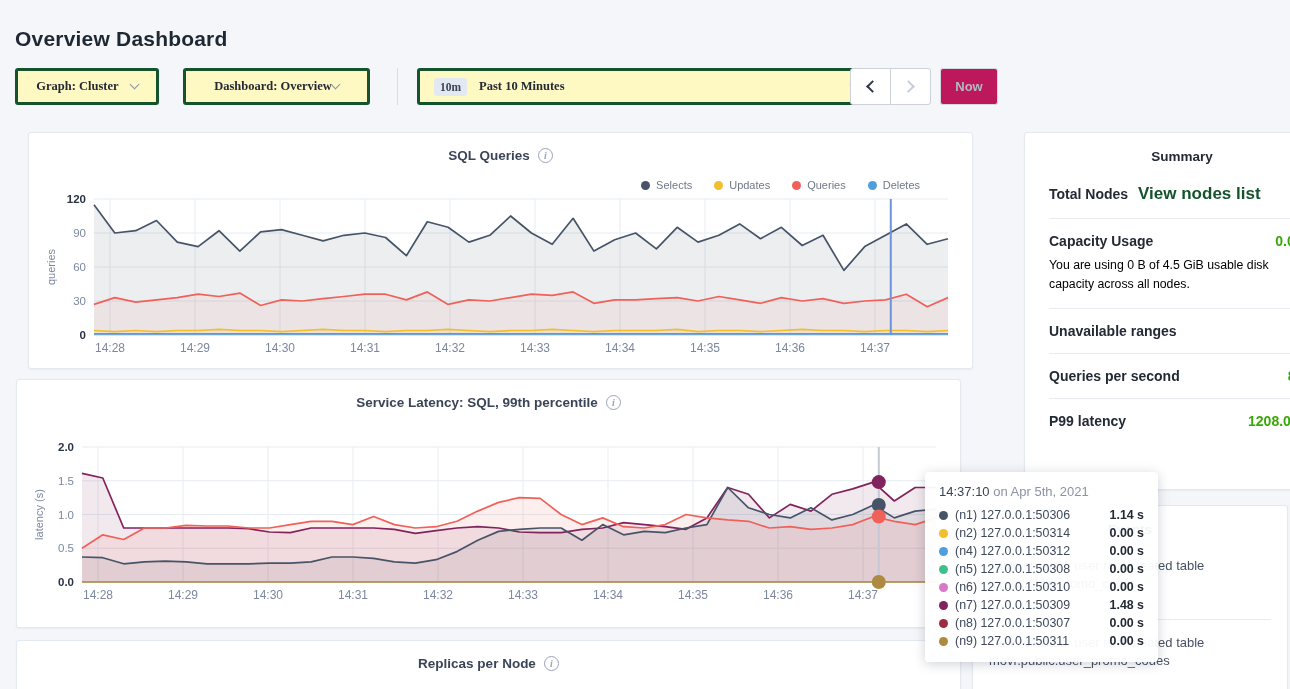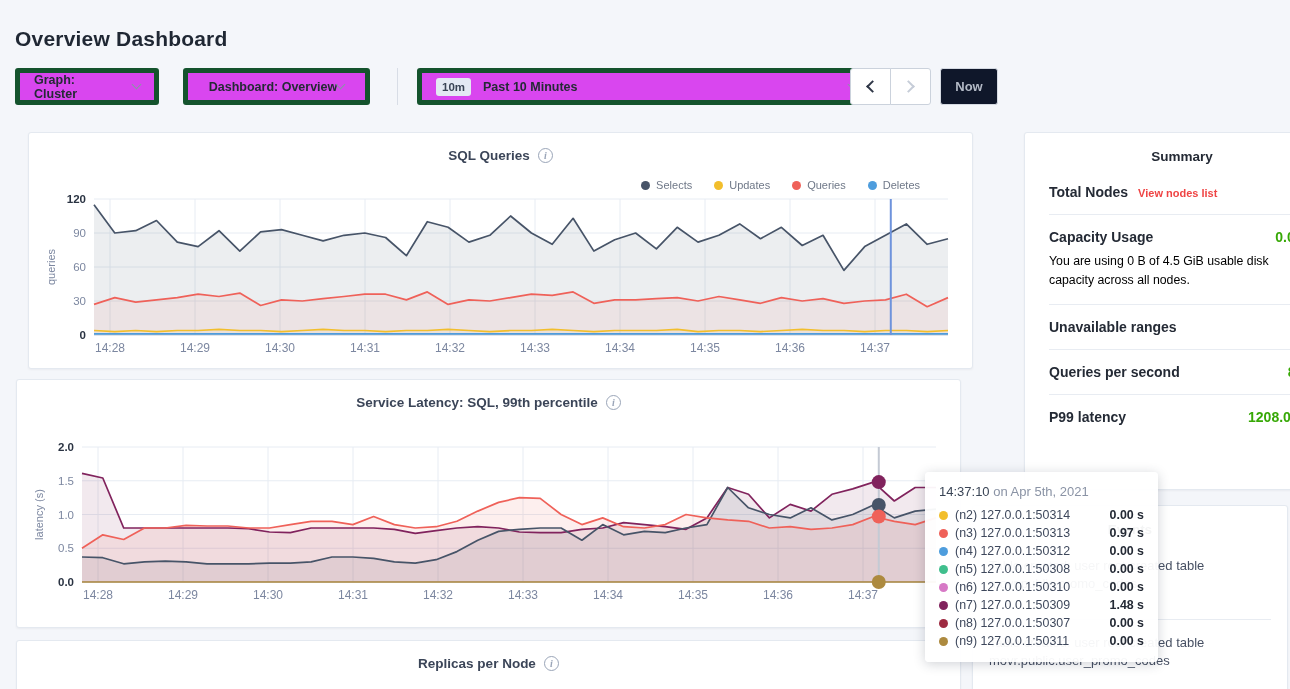--- a/index.html
+++ b/index.html
@@ -6,38 +6,38 @@
   html,body { margin:0; padding:0; }
   body {
     width:1290px; height:689px; position:relative; overflow:hidden;
     background:#F4F6FA; color:#242A35;
     font-family:"Liberation Sans", sans-serif;
   }
   .page-title { position:absolute; left:15px; top:13px; font-size:21px; font-weight:700; color:#1F2733; letter-spacing:.2px; }
 
   
   .tbtn {
-    position:absolute; top:68px; height:37px; background:#d946ef;
-    border:5px solid #14532d; border-radius:3px; display:flex; align-items:center;
-    font-size:12.5px; font-weight:700; color:#242A35; cursor:pointer; padding:0 14px;
+    position:absolute; top:68px; height:37px; background:#fef9c3;
+    border:3px solid #14532d; border-radius:3px; display:flex; align-items:center;
+    font-size:12.5px; font-weight:700; color:#242A35; cursor:pointer; padding:0 14px;font-family:Liberation Serif, serif;
   }
   .dd1 { left:15px; width:144px; justify-content:center; gap:12px; }
   .dd2 { left:183px; width:187px; justify-content:center; }
   .vdiv { position:absolute; left:397px; top:68px; width:1px; height:37px; background:#D8DDE6; }
   .timedd { left:417px; width:458px; }
   .badge { background:#E3E9F3; border-radius:3px; padding:3px 6px; font-size:11.5px; font-weight:700; color:#394455; margin-right:12px; }
   .chev { width:7px; height:7px; border-right:1.5px solid #8A94A6; border-bottom:1.5px solid #8A94A6; transform:rotate(45deg); margin-top:-4px; }
   .timedd .chev { margin-left:auto; }
   .navbtn { position:absolute; top:68px; height:37px; width:41px; background:#fff; border:1px solid #CBD2DC; display:flex; align-items:center; justify-content:center; cursor:pointer; }
   .prev { left:850px; border-radius:3px 0 0 3px; }
   .next { left:890px; border-radius:0 3px 3px 0; }
   .arr { width:9px; height:9px; border-right:2.2px solid #2F3747; border-bottom:2.2px solid #2F3747; }
   .arr.left  { transform:rotate(135deg); margin-left:4px; }
   .arr.right { transform:rotate(-45deg); margin-right:4px; border-color:#C6CDD8; }
-  .nowbtn { position:absolute; left:940px; top:68px; height:37px; width:58px; background:#0f172a; border:1px solid #D5DAE2; border-radius:3px; font-size:13px; font-weight:700; color:#B3BAC6; display:flex; align-items:center; justify-content:center; }
+  .nowbtn { position:absolute; left:940px; top:68px; height:37px; width:58px; background:#be185d; border:1px solid #D5DAE2; border-radius:3px; font-size:13px; font-weight:700; color:#B3BAC6; display:flex; align-items:center; justify-content:center; }
 
   
   .card { position:absolute; background:#fff; border:1px solid #E4E9F0; border-radius:3px; box-shadow:0 1px 2px rgba(36,42,53,.05); }
   .card-sql      { left:28px; top:132px; width:945px; height:237px; }
   .card-latency  { left:16px; top:379px; width:945px; height:249px; }
   .card-replicas { left:16px; top:640px; width:945px; height:120px; }
   .card-summary  { left:1024px; top:132px; width:316px; height:358px; }
   .card-events   { left:972px; top:505px; width:316px; height:220px; }
 
   .ctitle { display:flex; justify-content:center; align-items:center; gap:8px; font-size:13.5px; font-weight:700; color:#3B4558; padding-top:15px; }
@@ -49,21 +49,21 @@
 
   .chart-mount { position:absolute; left:0; }
   .card-sql .chart-mount { top:58px; }
   .card-latency .chart-mount { top:61px; }
 
   
   .card-summary { padding:16px 24px; }
   .sum-head { text-align:center; font-size:13.5px; font-weight:700; margin-bottom:20px; color:#242A35; }
   .sum-row { display:flex; align-items:baseline; font-size:14px; font-weight:700; color:#242A35; }
   .sum-row .val { margin-left:auto; color:#37A806; }
-  .sum-link { color:#ef4444; margin-left:10px; cursor:pointer; font-weight:700; font-size:11px; }
+  .sum-link { color:#14532d; margin-left:10px; cursor:pointer; font-weight:700; font-size:17px; }
   .sum-desc { font-size:12.3px; line-height:1.55; color:#000000; font-weight:400; margin-top:7px; }
   .sum-div { height:1px; background:#E8ECF2; margin:14px 0; }
 
   
   .card-events { padding:16px; }
   .ev-head { text-align:center; font-size:13.5px; font-weight:700; color:#242A35; margin-bottom:20px; }
   .ev-item { font-size:13px; line-height:18px; color:#475063; padding-bottom:14px; }
   .ev-div { height:1px; background:#E8ECF2; margin:12px 0 14px 0; }
 
   
@@ -281,28 +281,28 @@
       </div>
     </div>
 </div>
 
 <div class="tooltip">
   <div class="tt-head">
     <span>14:37:10</span><span class="dim"> on Apr 5th, 2021</span>
   </div>
   <div id="tt-rows">
       <div class="tt-row">
+        <span class="tt-dot" style="background: rgb(71, 84, 104);"></span>
+        <span>(n1) 127.0.0.1:50306</span>
+        <span class="tt-val">1.14 s</span>
+      </div>
+      <div class="tt-row">
         <span class="tt-dot" style="background: rgb(242, 190, 44);"></span>
         <span>(n2) 127.0.0.1:50314</span>
         <span class="tt-val">0.00 s</span>
-      </div>
-      <div class="tt-row">
-        <span class="tt-dot" style="background: rgb(239, 97, 89);"></span>
-        <span>(n3) 127.0.0.1:50313</span>
-        <span class="tt-val">0.97 s</span>
       </div>
       <div class="tt-row">
         <span class="tt-dot" style="background: rgb(78, 157, 221);"></span>
         <span>(n4) 127.0.0.1:50312</span>
         <span class="tt-val">0.00 s</span>
       </div>
       <div class="tt-row">
         <span class="tt-dot" style="background: rgb(64, 191, 141);"></span>
         <span>(n5) 127.0.0.1:50308</span>
         <span class="tt-val">0.00 s</span>

